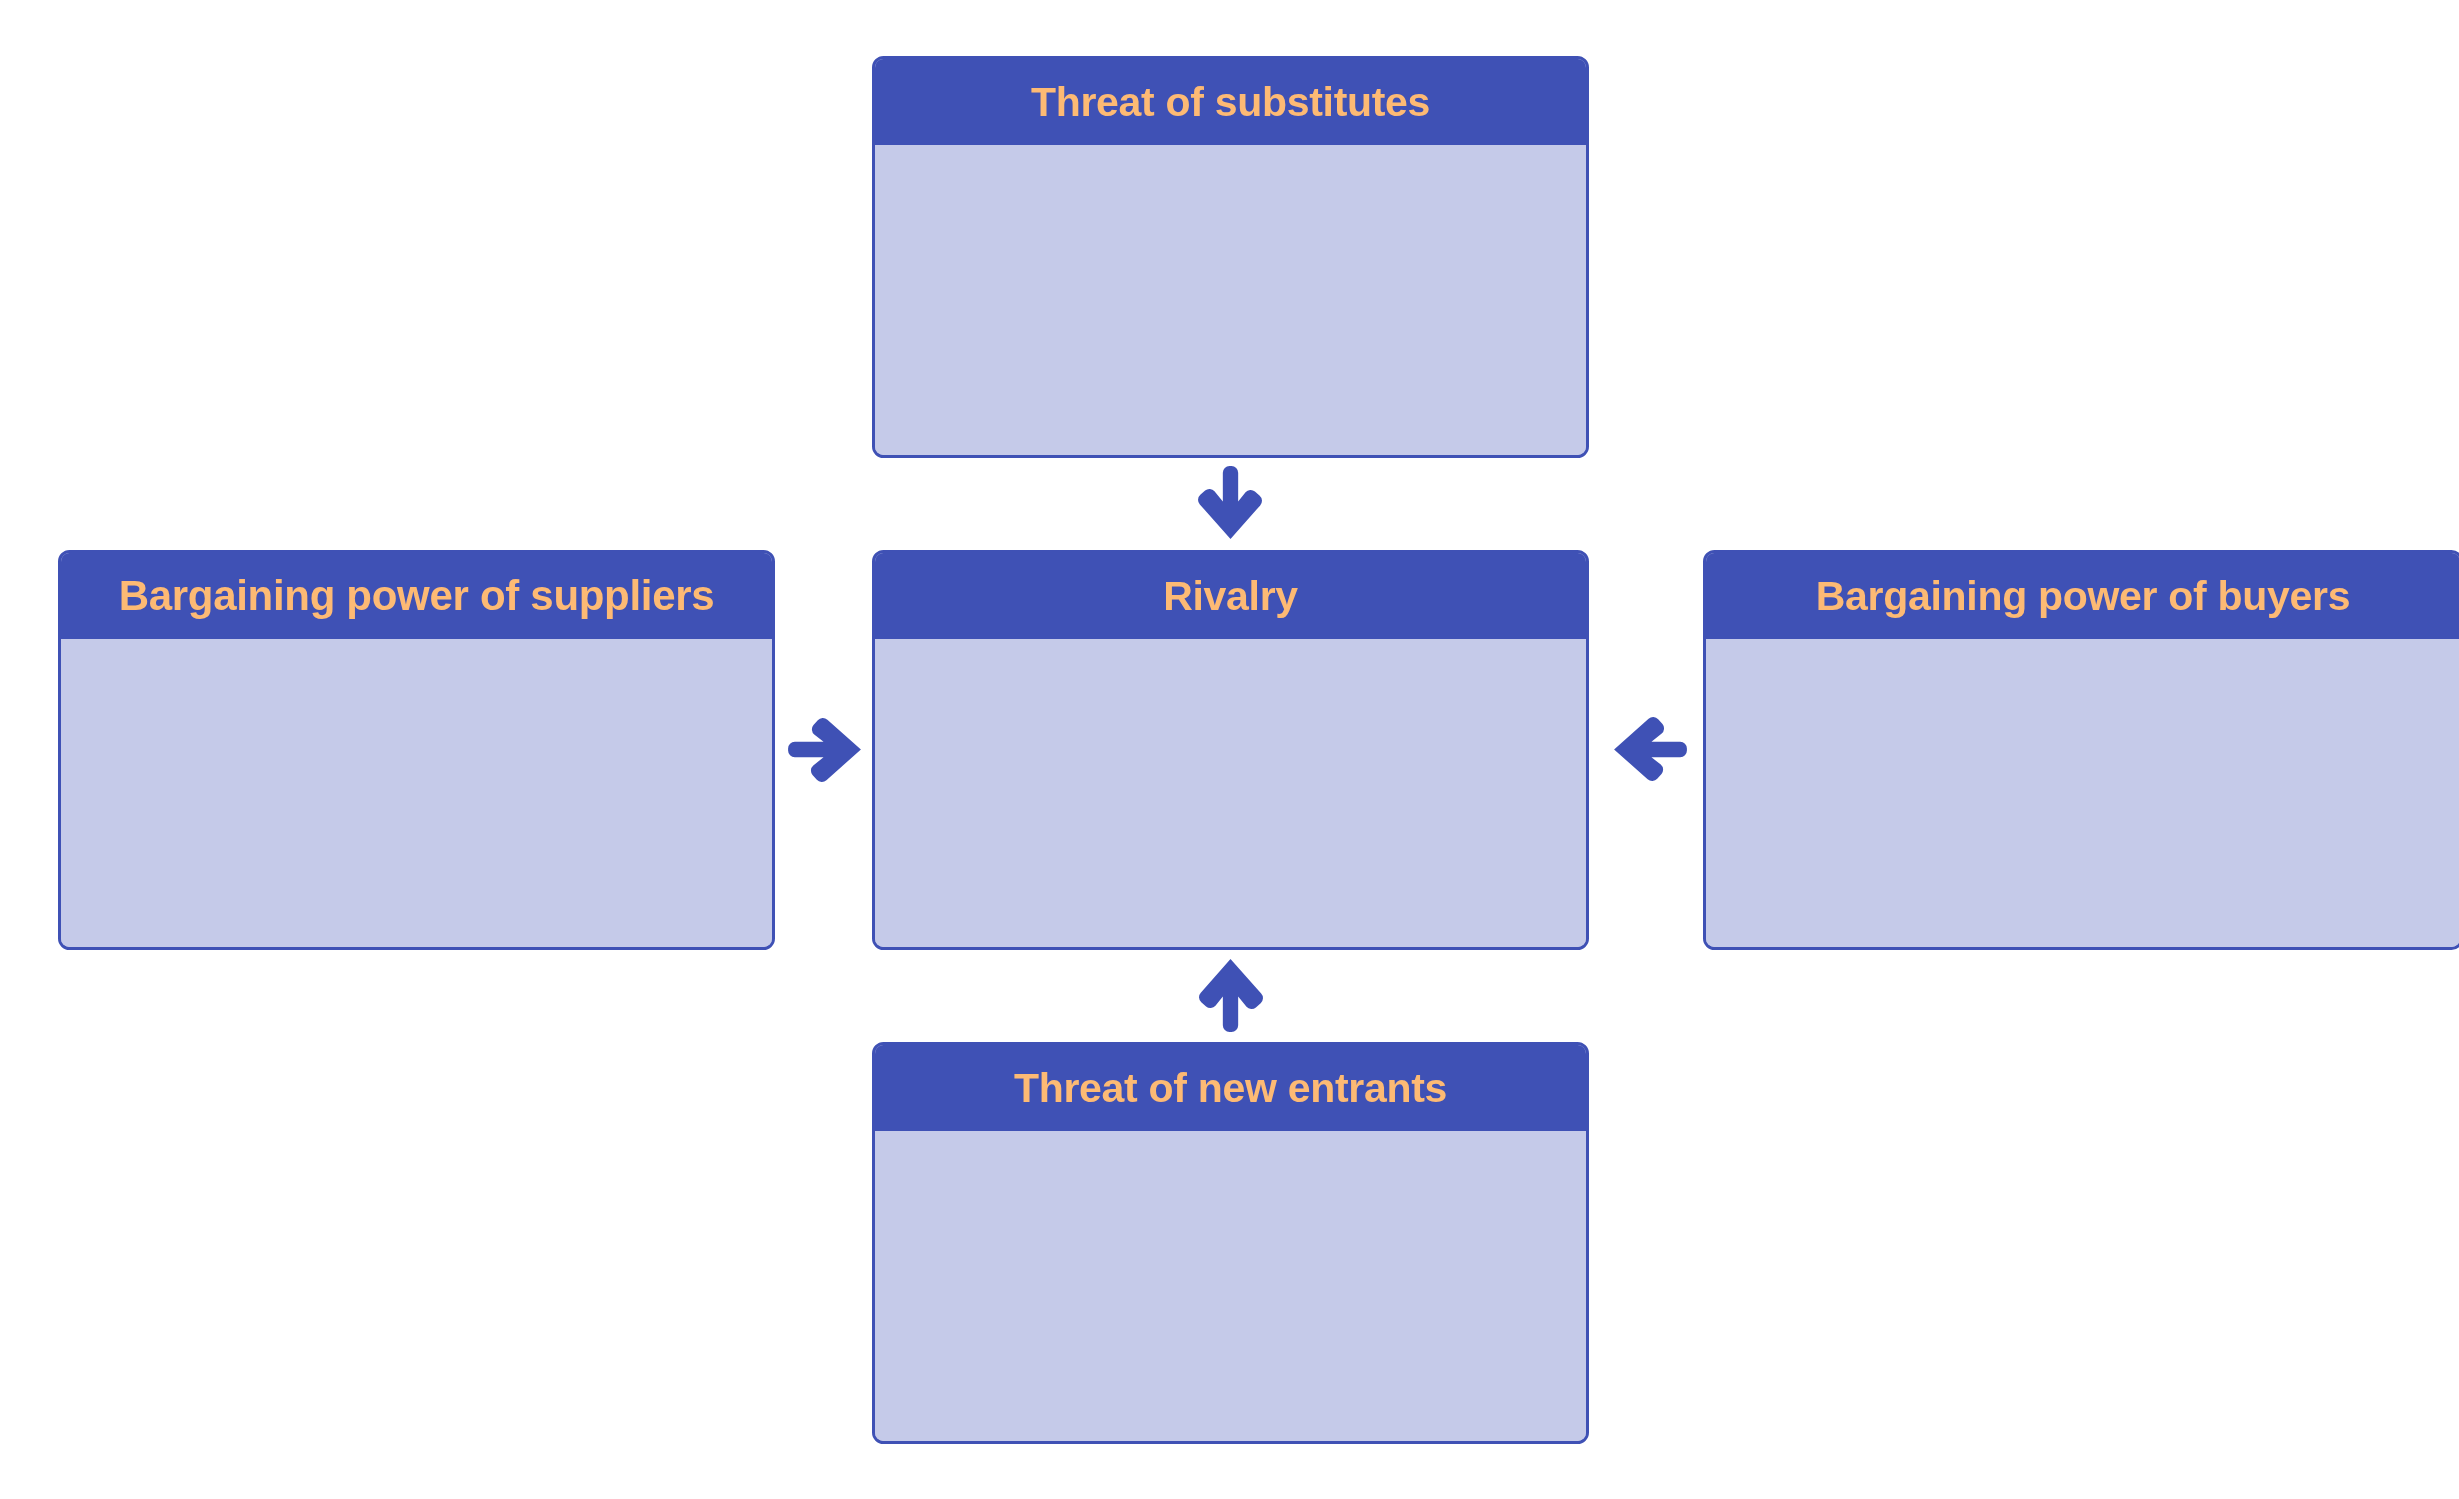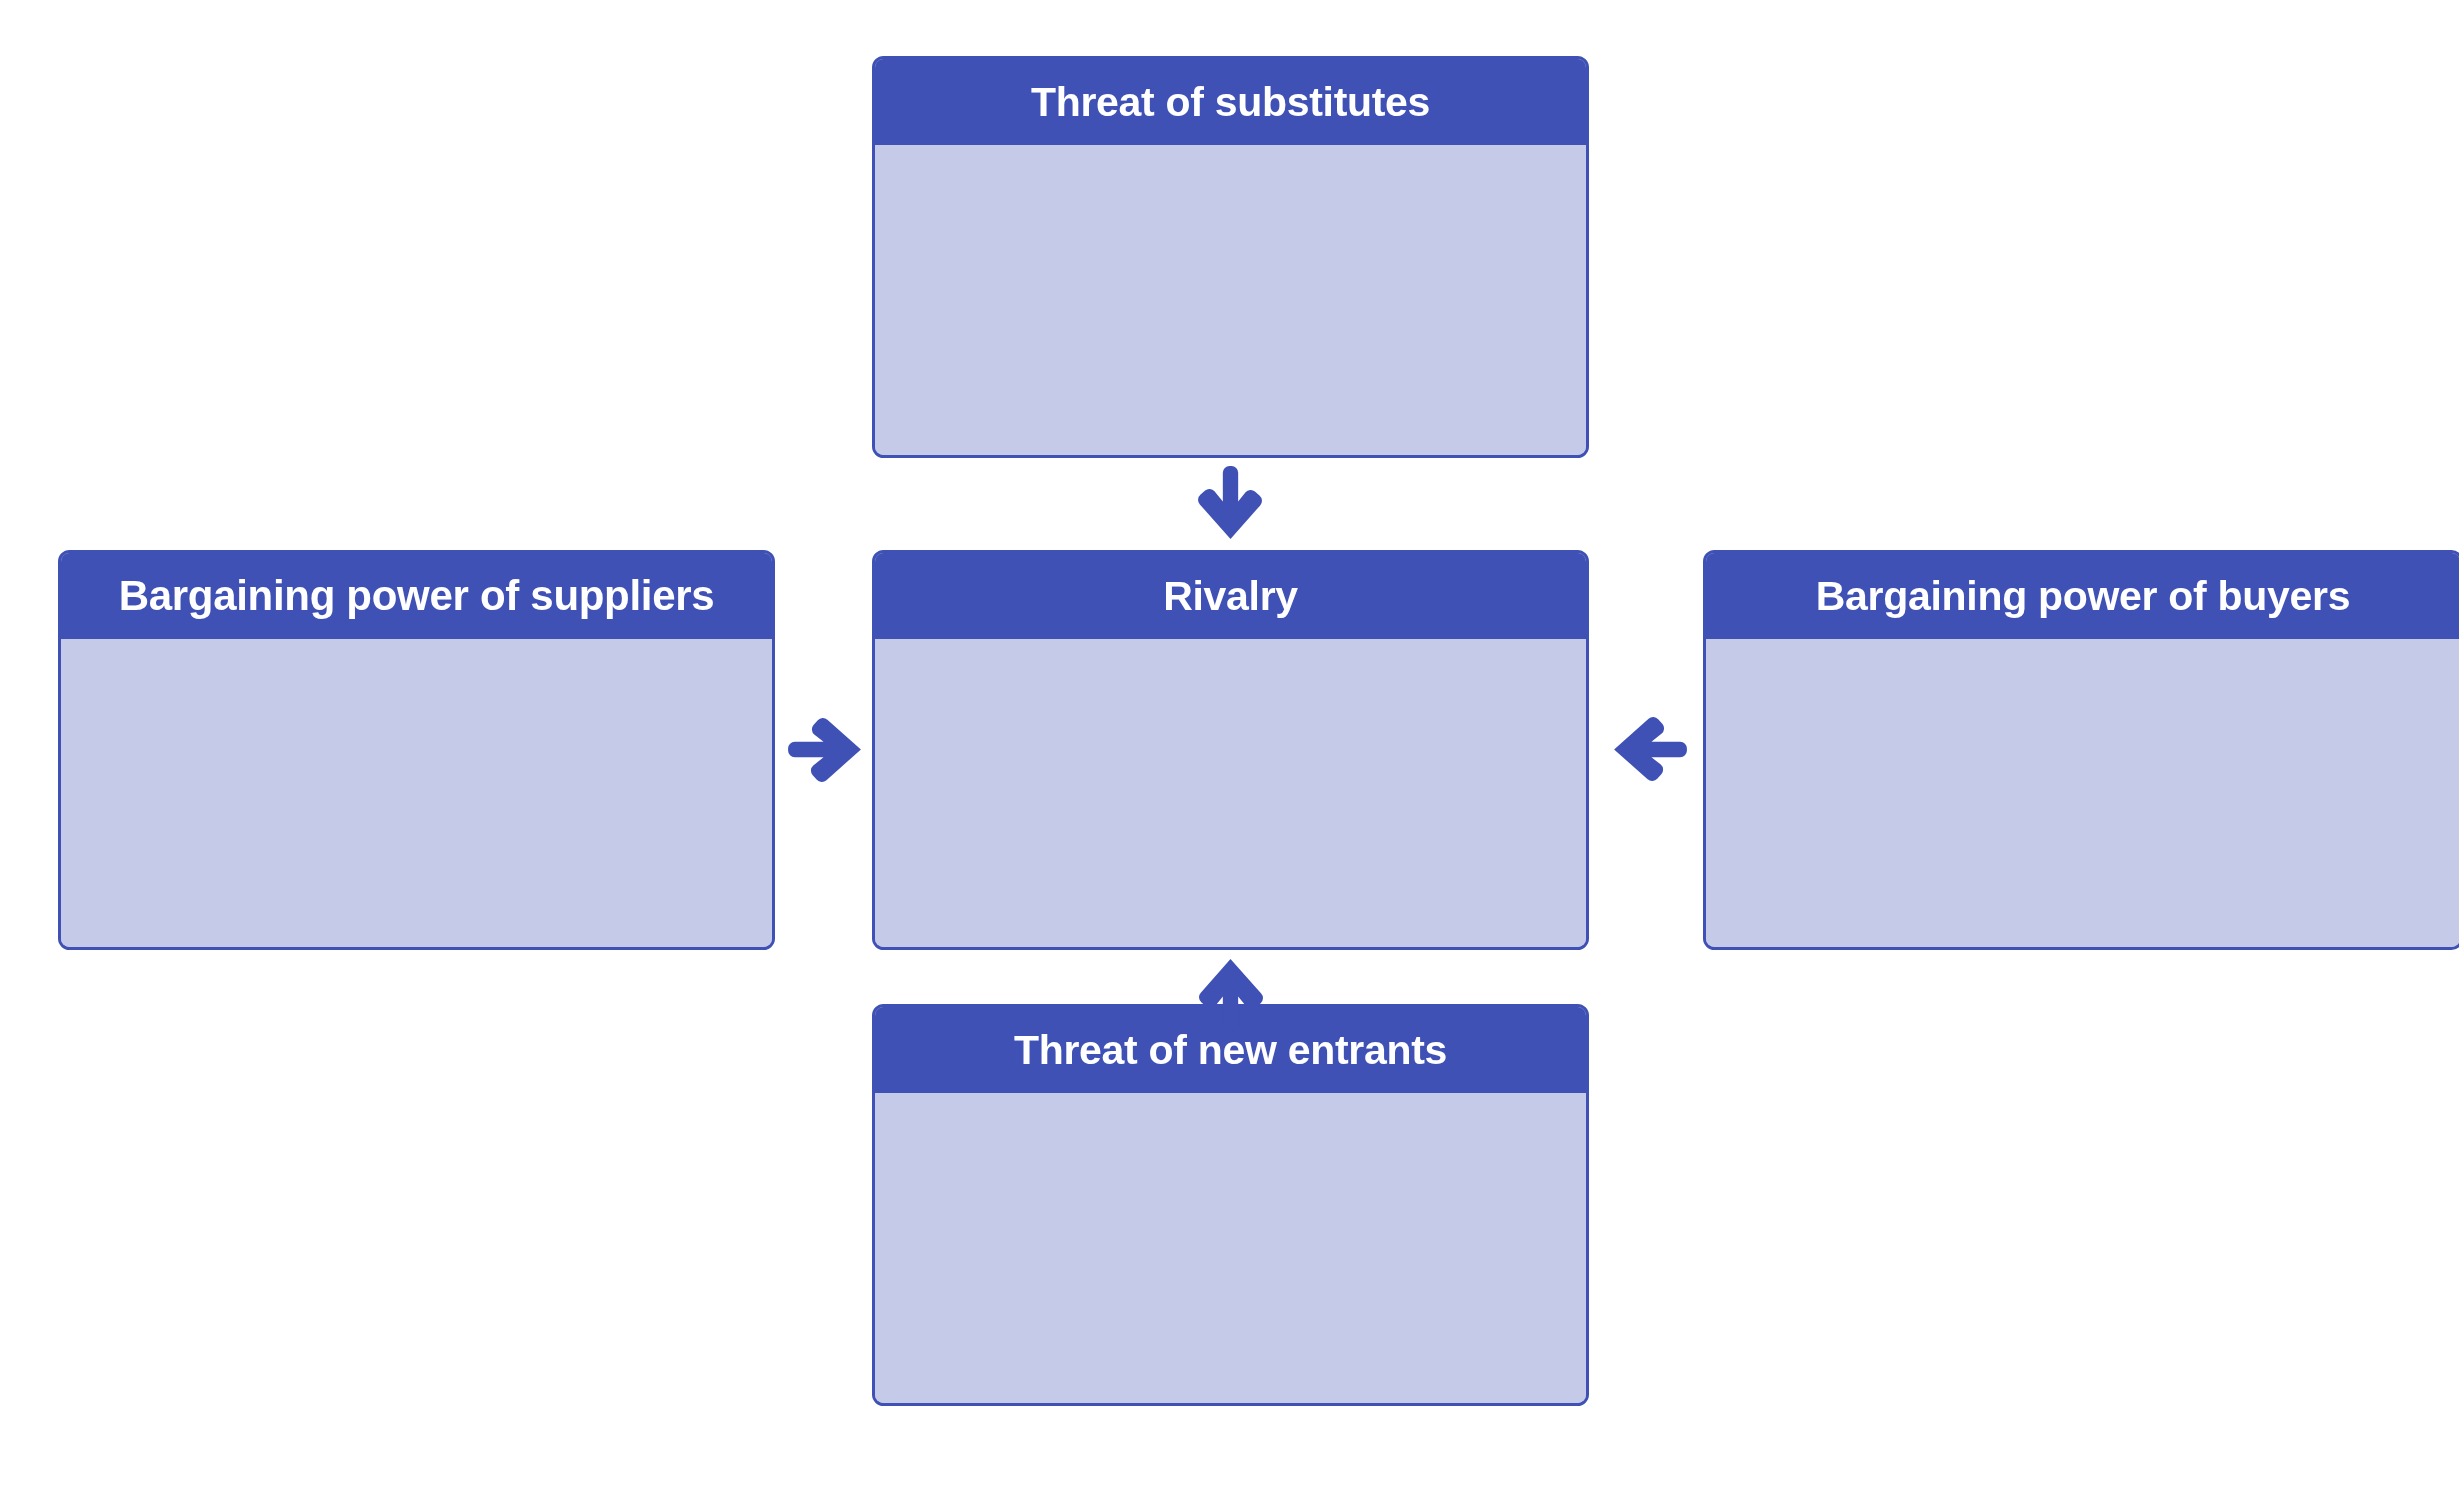--- a/index.html
+++ b/index.html
@@ -26,21 +26,21 @@
     box-sizing: border-box;
     border: 3.8px solid #3f51b5;
     border-radius: 11.5px;
     background: #c5cae9;
     overflow: hidden;
     display: flex;
     flex-direction: column;
   }
   .force-header {
     background: #3f51b5;
-    color: #ffffff;
+    color: #fdba74;
     font-weight: bold;
     font-size: 41px;
     line-height: 1;
     letter-spacing: -0.3px;
     display: flex;
     align-items: center;
     justify-content: center;
     text-align: center;
     flex: 0 0 auto;
     white-space: nowrap;
@@ -69,21 +69,21 @@
   }
   #box-rivalry .force-header { height: 86px; }
 
   #box-buyers {
     left: 1703px; top: 550px;
     width: 760px; height: 400px;
   }
   #box-buyers .force-header { height: 86px; font-size: 41px; }
 
   #box-entrants {
-    left: 872px;  top: 1004px;
+    left: 872px;  top: 1042px;
     width: 717px; height: 402px;
   }
   #box-entrants .force-header { height: 86px; }
 
   
   .arrow {
     position: absolute;
   }
   .arrow svg { display: block; }
 

